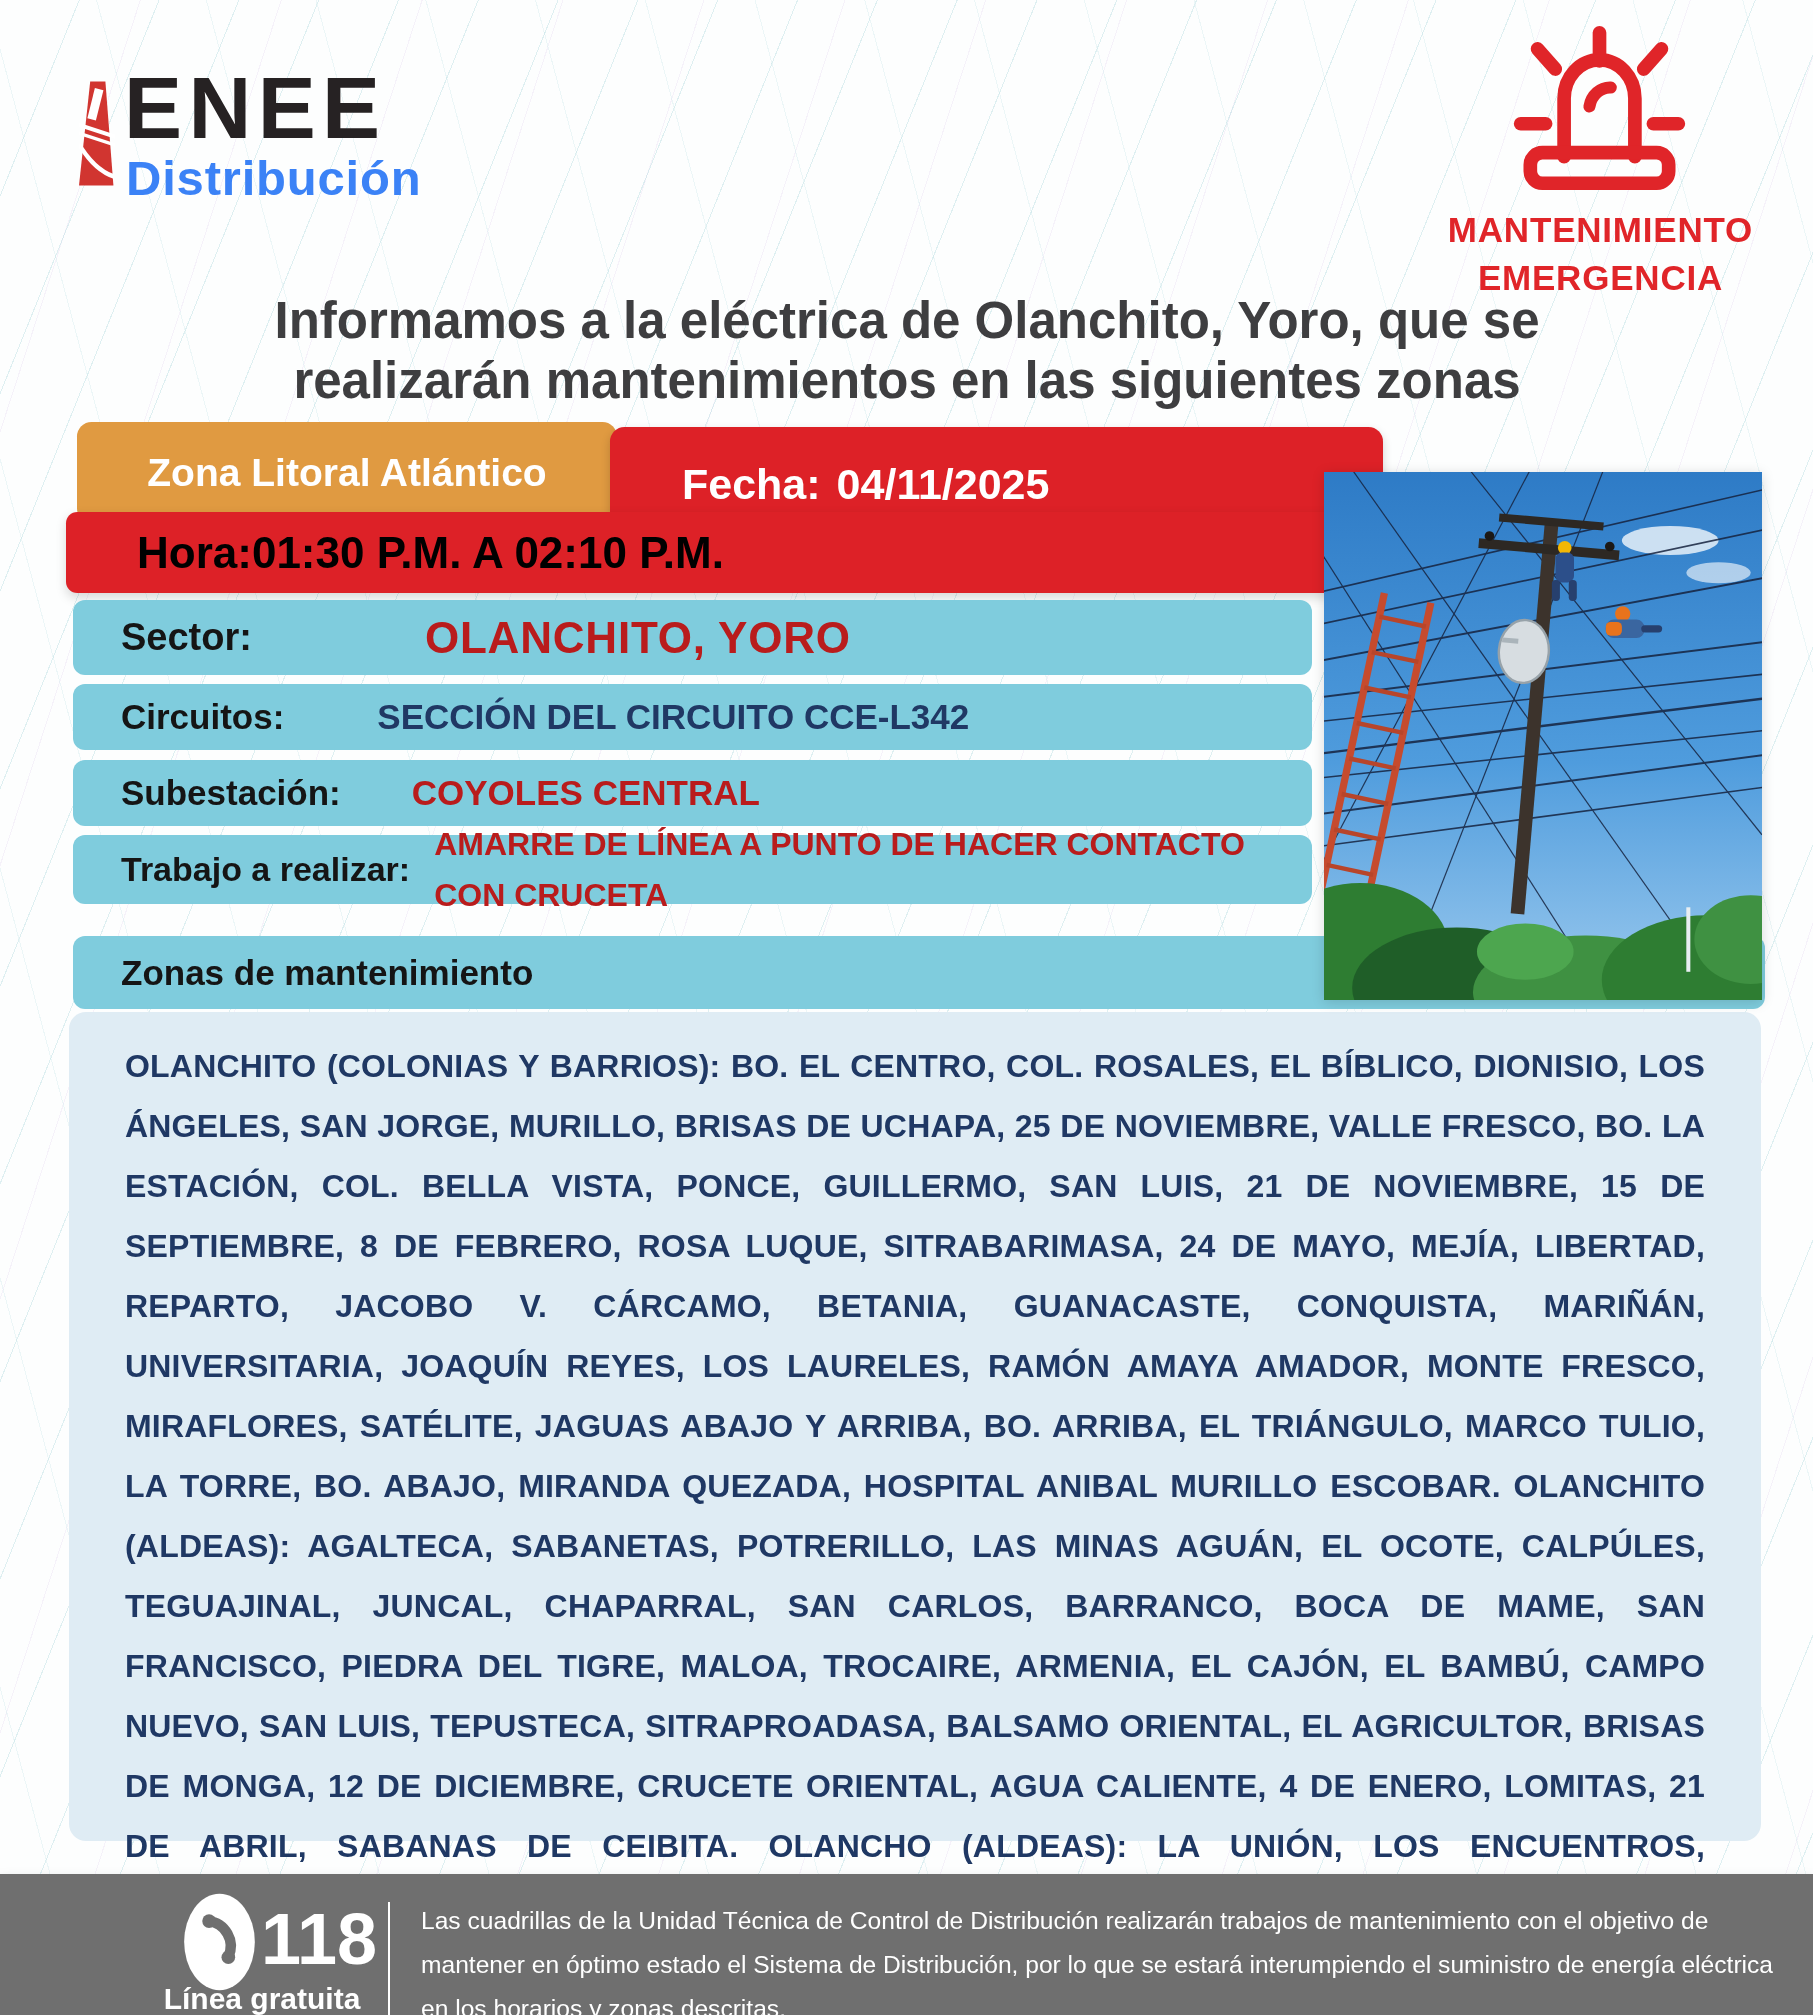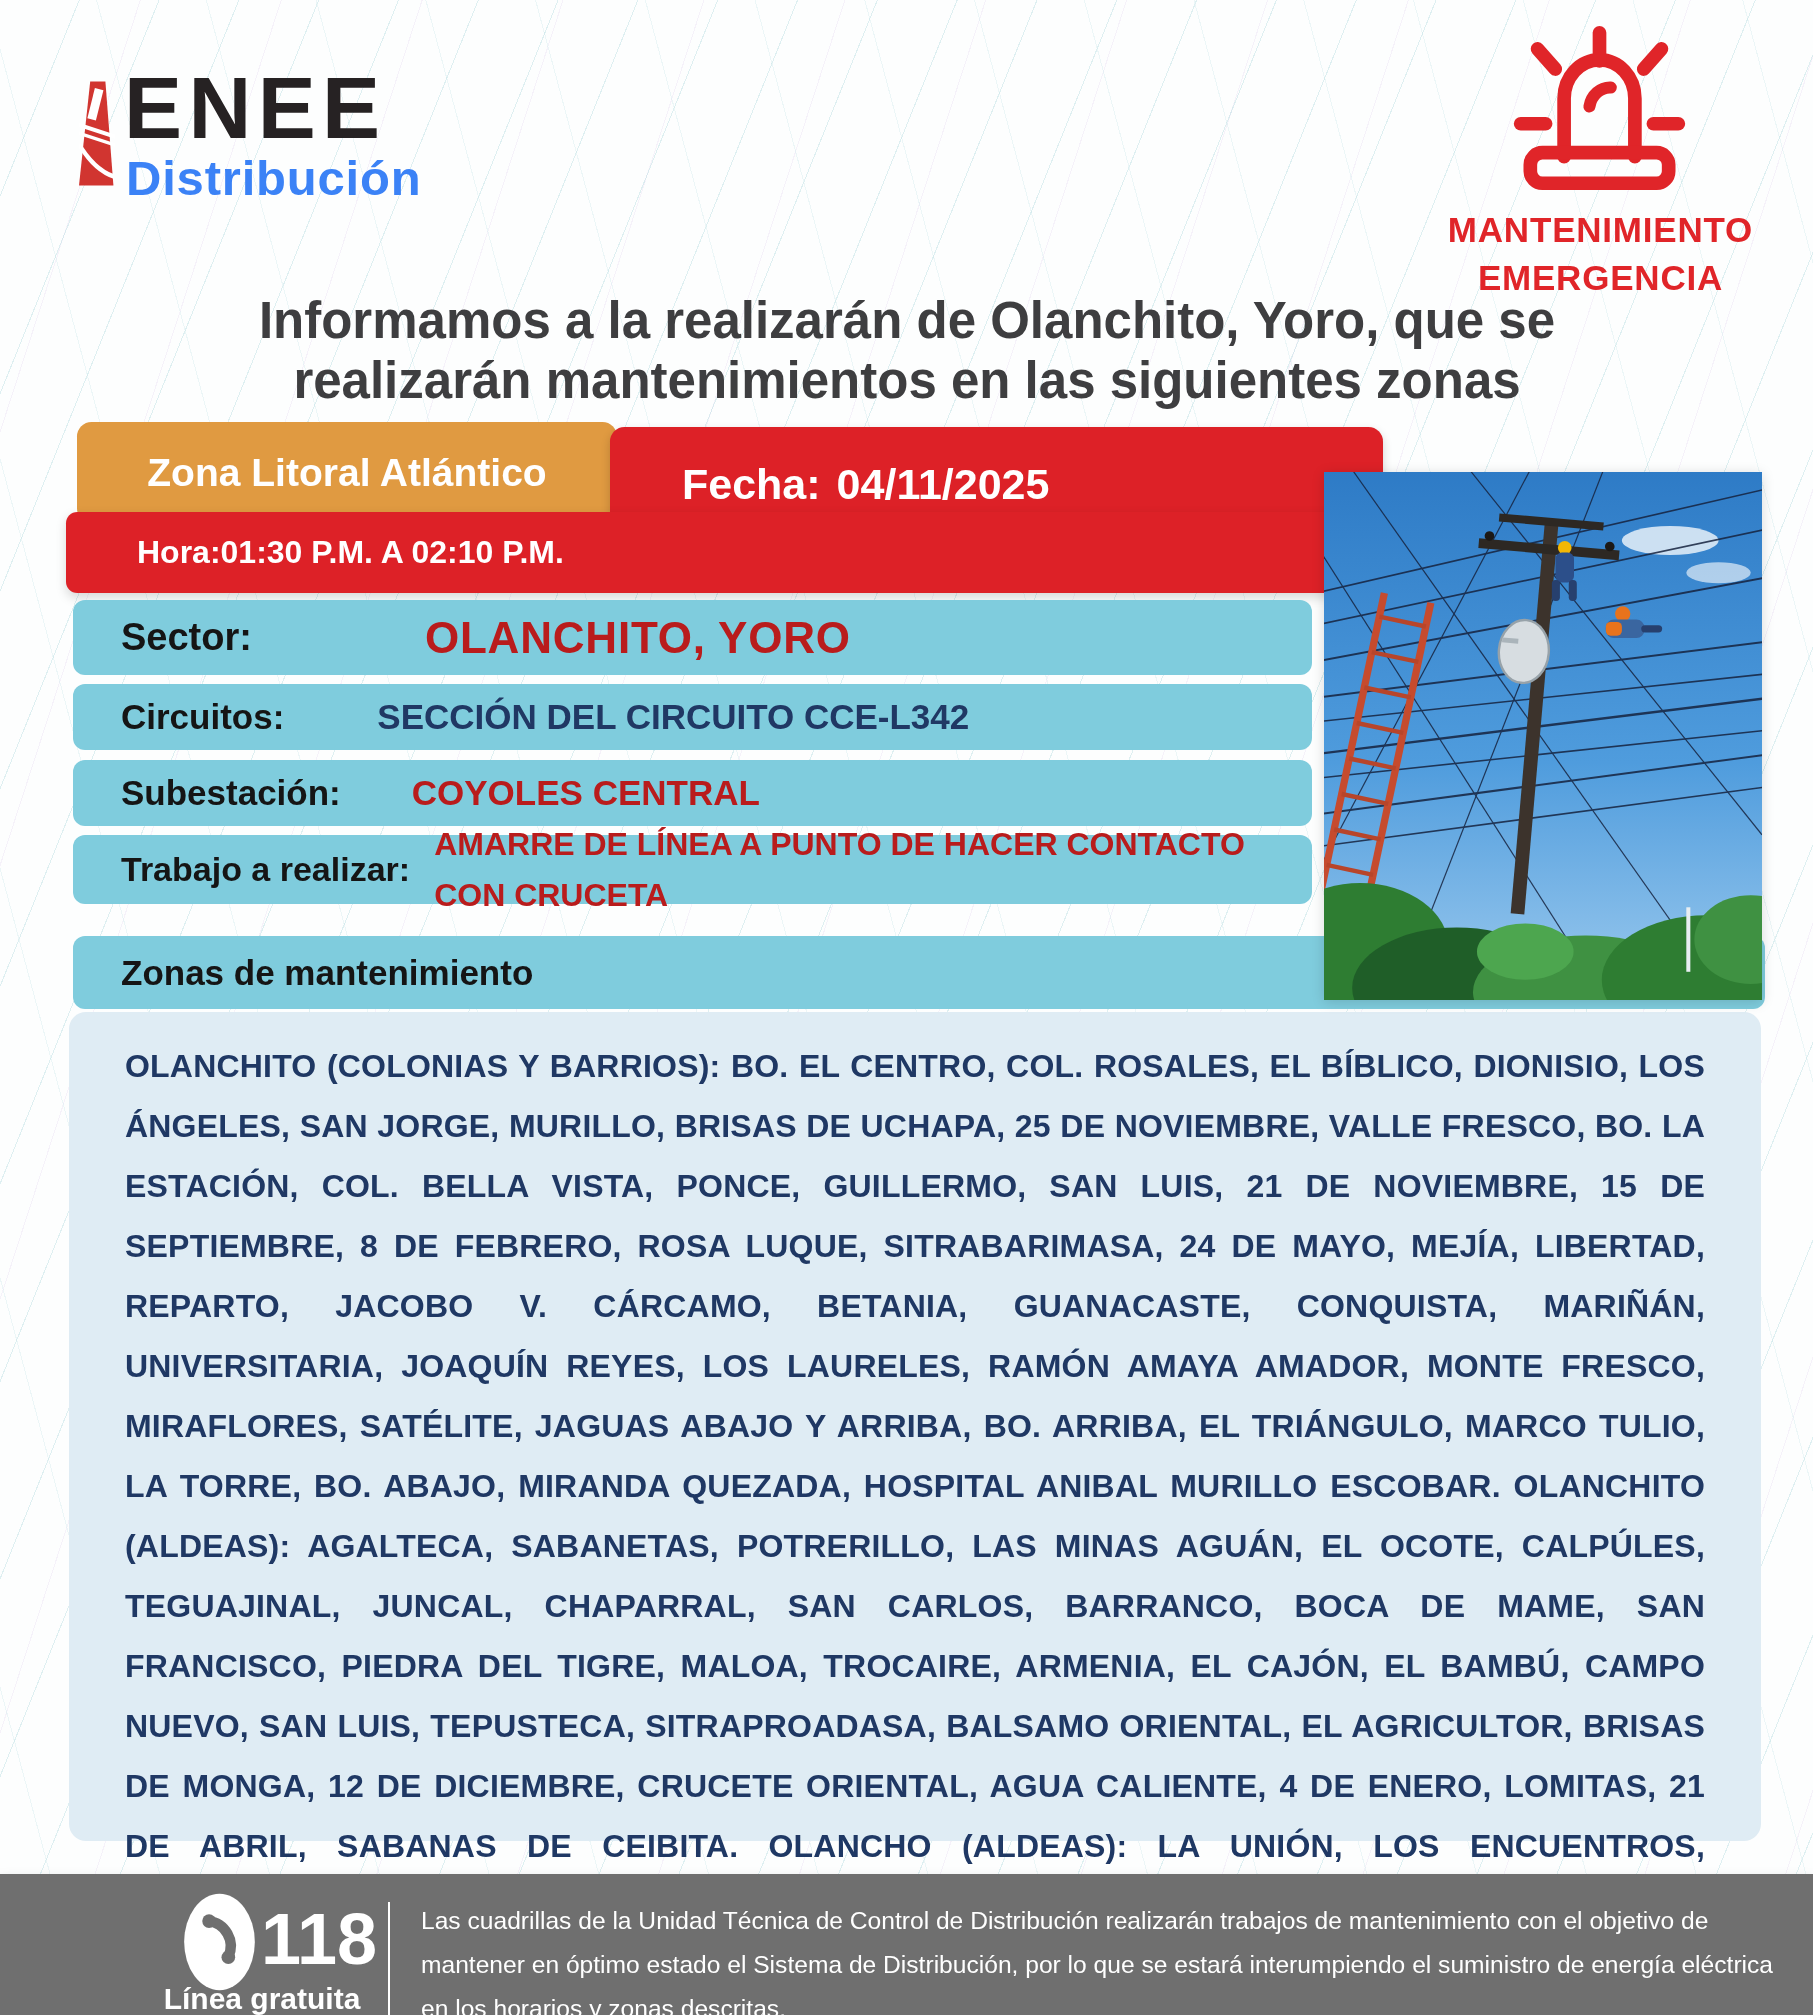--- a/index.html
+++ b/index.html
@@ -19,21 +19,21 @@
   .logo-word{position:absolute;left:45px;top:-23.4px;font-size:87px;font-weight:800;letter-spacing:6.4px;color:#262223;}
   .logo-sub{position:absolute;left:47px;top:69px;font-size:49px;font-weight:800;letter-spacing:0.8px;color:#3b82f6;}
   .siren-wrap{left:1507px;top:24px;width:185px;height:185px;}
   .em-label{left:1427px;width:347px;text-align:center;color:#e02529;font-weight:700;font-size:35px;letter-spacing:0.8px;}
   .em1{top:210px;} .em2{top:258px;}
   .headline{left:81px;top:291px;width:1652px;text-align:center;color:#3e3e40;font-weight:700;font-size:51px;line-height:60px;}
   
   .badge{border-radius:14.5px;color:#fff;display:flex;align-items:center;}
   .badge-zone{left:77px;top:422px;width:540px;height:101px;background:#e09a41;justify-content:center;font-size:39px;font-weight:600;}
   .badge-date{left:610px;top:427px;width:701px;height:115px;background:#dd2127;padding-left:72px;font-size:43px;font-weight:700;box-shadow:0 4px 9.7px rgba(0,0,0,.18);}
-  .bar-time{left:66px;top:512px;width:1241px;height:81px;background:#dd2127;border-radius:11.3px;display:flex;align-items:center;padding-left:71px;color:#ffffff;font-size:32px;font-weight:700;box-shadow:0 4.8px 10.5px rgba(0,0,0,.15);}
+  .bar-time{left:66px;top:512px;width:1241px;height:81px;background:#dd2127;border-radius:11.3px;display:flex;align-items:center;padding-left:71px;color:#000000;font-size:44px;font-weight:700;box-shadow:0 4.8px 10.5px rgba(0,0,0,.15);}
   .badge .sep{display:inline-block;width:16px;}
   
   .row{left:73px;width:1239px;background:#7fccdd;border-radius:12px;display:flex;align-items:center;}
   .row .lbl{font-weight:800;color:#151515;padding-left:48px;white-space:nowrap;}
   .row .val{font-weight:700;color:#b91c1c;}
   .row-sector{top:600px;height:75px;}
   .row-sector .lbl{font-size:38px;}
   .row-sector .val{font-size:44px;margin-left:173px;letter-spacing:0.8px;}
   .row-circuitos{top:684px;height:66px;}
   .row-circuitos .lbl{font-size:35px;}
@@ -84,21 +84,21 @@
       <line x1="120" y1="112" x2="76" y2="62"></line>
       <line x1="340" y1="112" x2="384" y2="62"></line>
       <line x1="96" y1="248" x2="34" y2="248"></line>
       <line x1="364" y1="248" x2="426" y2="248"></line>
     </g>
   </svg>
   <div class="abs em-label em1">MANTENIMIENTO</div>
   <div class="abs em-label em2">EMERGENCIA</div>
 
   <div class="abs headline">
-    <div>Informamos a la realizarán de  Olanchito, Yoro, que se</div>
+    <div>Informamos a la eléctrica de  Olanchito, Yoro, que se</div>
     <div>realizarán  mantenimientos en las siguientes zonas</div>
   </div>
 
   <div class="abs badge badge-zone">Zona Litoral Atlántico</div>
   <div class="abs badge badge-date">
     <span>Fecha:</span>
       <span class="sep"></span>
     <span>04/11/2025</span>
   </div>
   <div class="abs bar-time">

